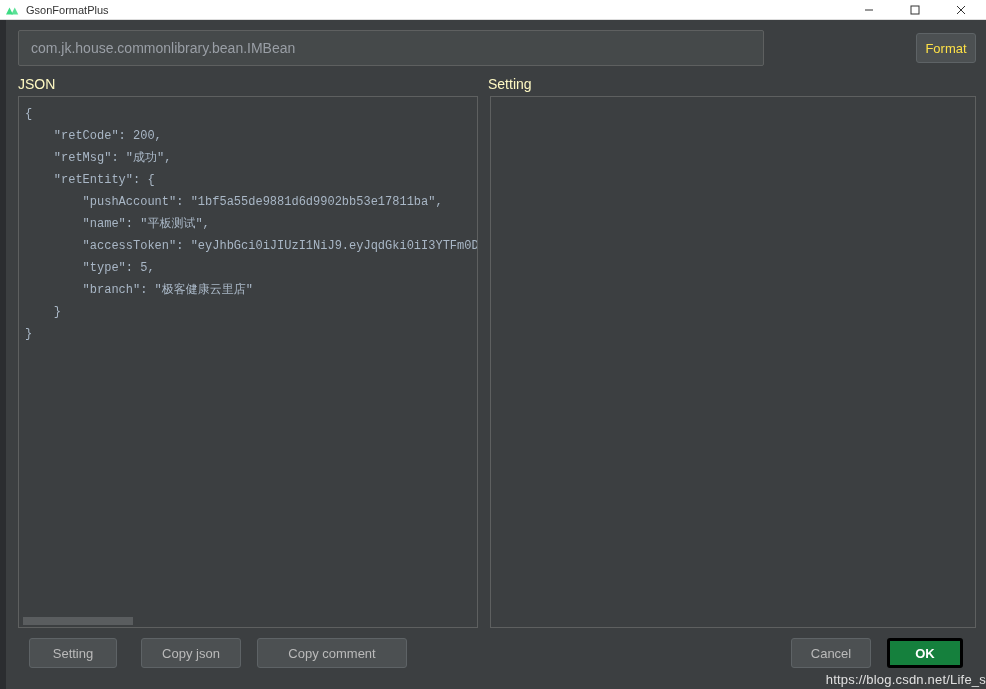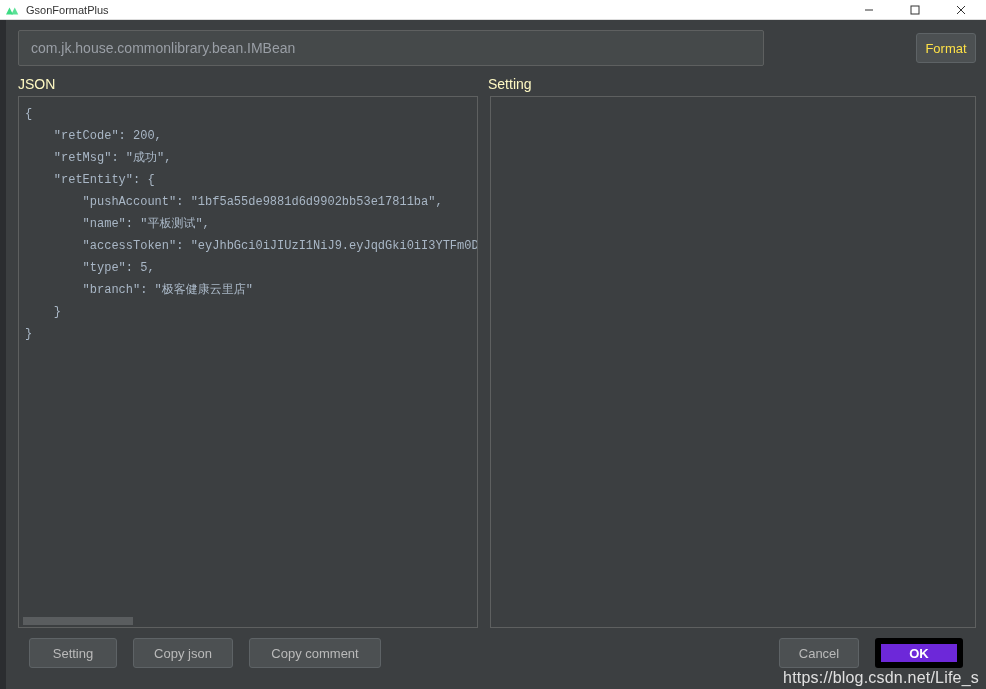--- a/index.html
+++ b/index.html
@@ -138,43 +138,44 @@
       font-size: 13px;
       border-radius: 3px;
       cursor: pointer;
       padding: 0 18px;
     }
     .btn-setting {
       width: 88px;
     }
     .btn-copy-json {
       width: 100px;
+      margin-left: 8px;
     }
     .btn-copy-comment {
-      width: 132px;
+      width: 150px;
     }
     .spacer {
       flex: 1;
     }
     .btn-cancel {
       width: 80px;
     }
     .btn-ok {
-      width: 88px;
-      background: #6d28d9;
-      border: 6px solid #000000;
+      width: 76px;
+      background: #15803d;
+      border: 3px solid #000000;
       color: #fff;
       font-weight: 600;
     }
     .watermark {
       position: absolute;
-      right: 7px;
+      right: 0;
       bottom: 2px;
       color: #e0e0e0;
-      font-size: 16px;
+      font-size: 13px;
       pointer-events: none;
       letter-spacing: 0.2px;
     }
     .hscroll-thumb {
       position: absolute;
       left: 4px;
       bottom: 2px;
       height: 8px;
       width: 110px;
       background: #5a5d5f;

